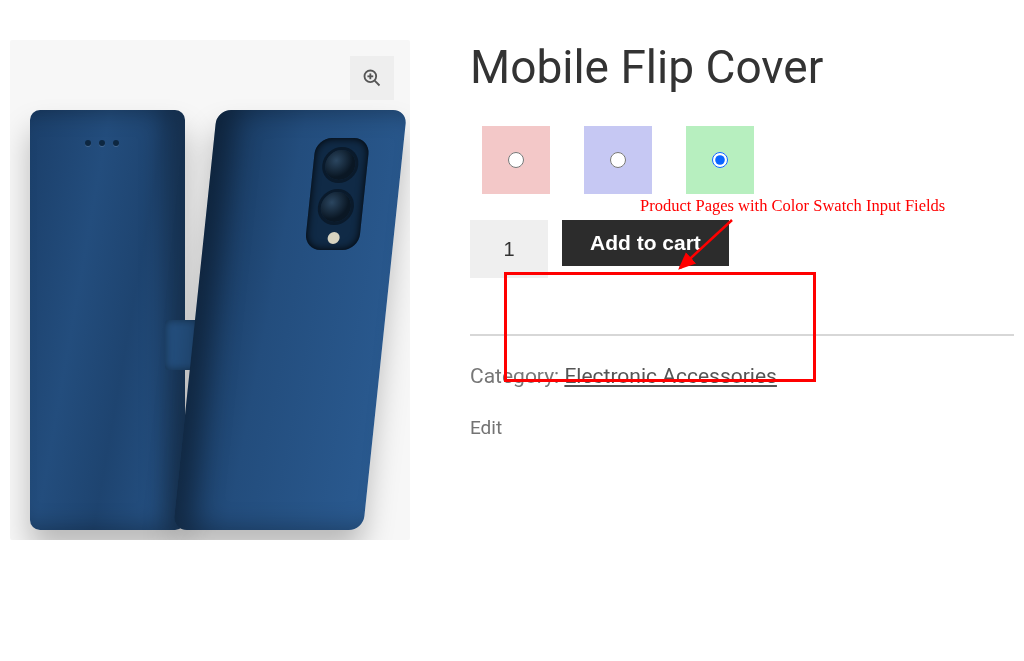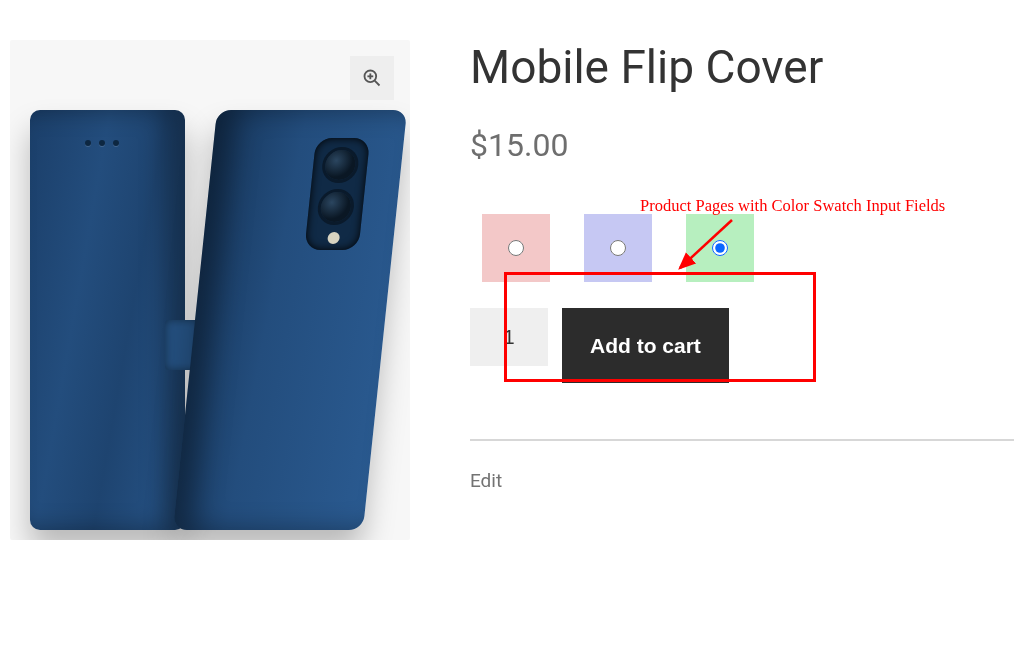--- a/index.html
+++ b/index.html
@@ -152,21 +152,21 @@
     border:none;
     text-align:center;
     font-size:20px;
     color:#333;
   }
   .add-btn{
     background:#2c2c2c;
     color:#fff;
     border:none;
     padding:0 28px;
-    height:75px;
+    height:46px;
     font-size:21px;
     font-weight:600;
     cursor:pointer;
   }
 
   hr.meta-sep{
     border:none;
     border-top:2px solid #d7d7d7;
     margin-bottom:28px;
   }
@@ -209,41 +209,43 @@
         <circle cx="10" cy="10" r="7"></circle>
         <line x1="15.2" y1="15.2" x2="21" y2="21"></line>
         <line x1="10" y1="6.5" x2="10" y2="13.5"></line>
         <line x1="6.5" y1="10" x2="13.5" y2="10"></line>
       </svg>
     </div>
   </div>
 
   <div class="summary">
     <h1 class="title">Mobile Flip Cover</h1>
-    <div class="price">$15.00</div>
 
     <div class="swatches">
       <label class="swatch" style="background:#f3c8c8">
         <input type="radio" name="sw" style="">
       </label>
       <label class="swatch" style="background:#c6c8f3">
         <input type="radio" name="sw" style="">
       </label>
       <label class="swatch" style="background:#b7efbf">
         <input type="radio" name="sw" checked="" style="">
       </label>
     </div>
 
     <div class="cart-row">
       <input class="qty" type="text" value="1" style="">
       <button class="add-btn">Add to cart</button>
     </div>
 
     <hr class="meta-sep">
 
+    <div class="meta">
+      <span>Category: </span><a href="#">Electronic Accessories</a>
+    </div>
 
     <a href="#" class="edit-link">Edit</a>
   </div>
 </div>
 
 <div class="annotation-text">Product Pages with Color Swatch Input Fields</div>
 <svg class="annotation-arrow" width="80" height="70">
   <defs>
     <marker id="ah" markerWidth="10" markerHeight="10" refX="6" refY="3" orient="auto">
       <path d="M0,0 L7,3 L0,6 Z" fill="#f00"></path>

